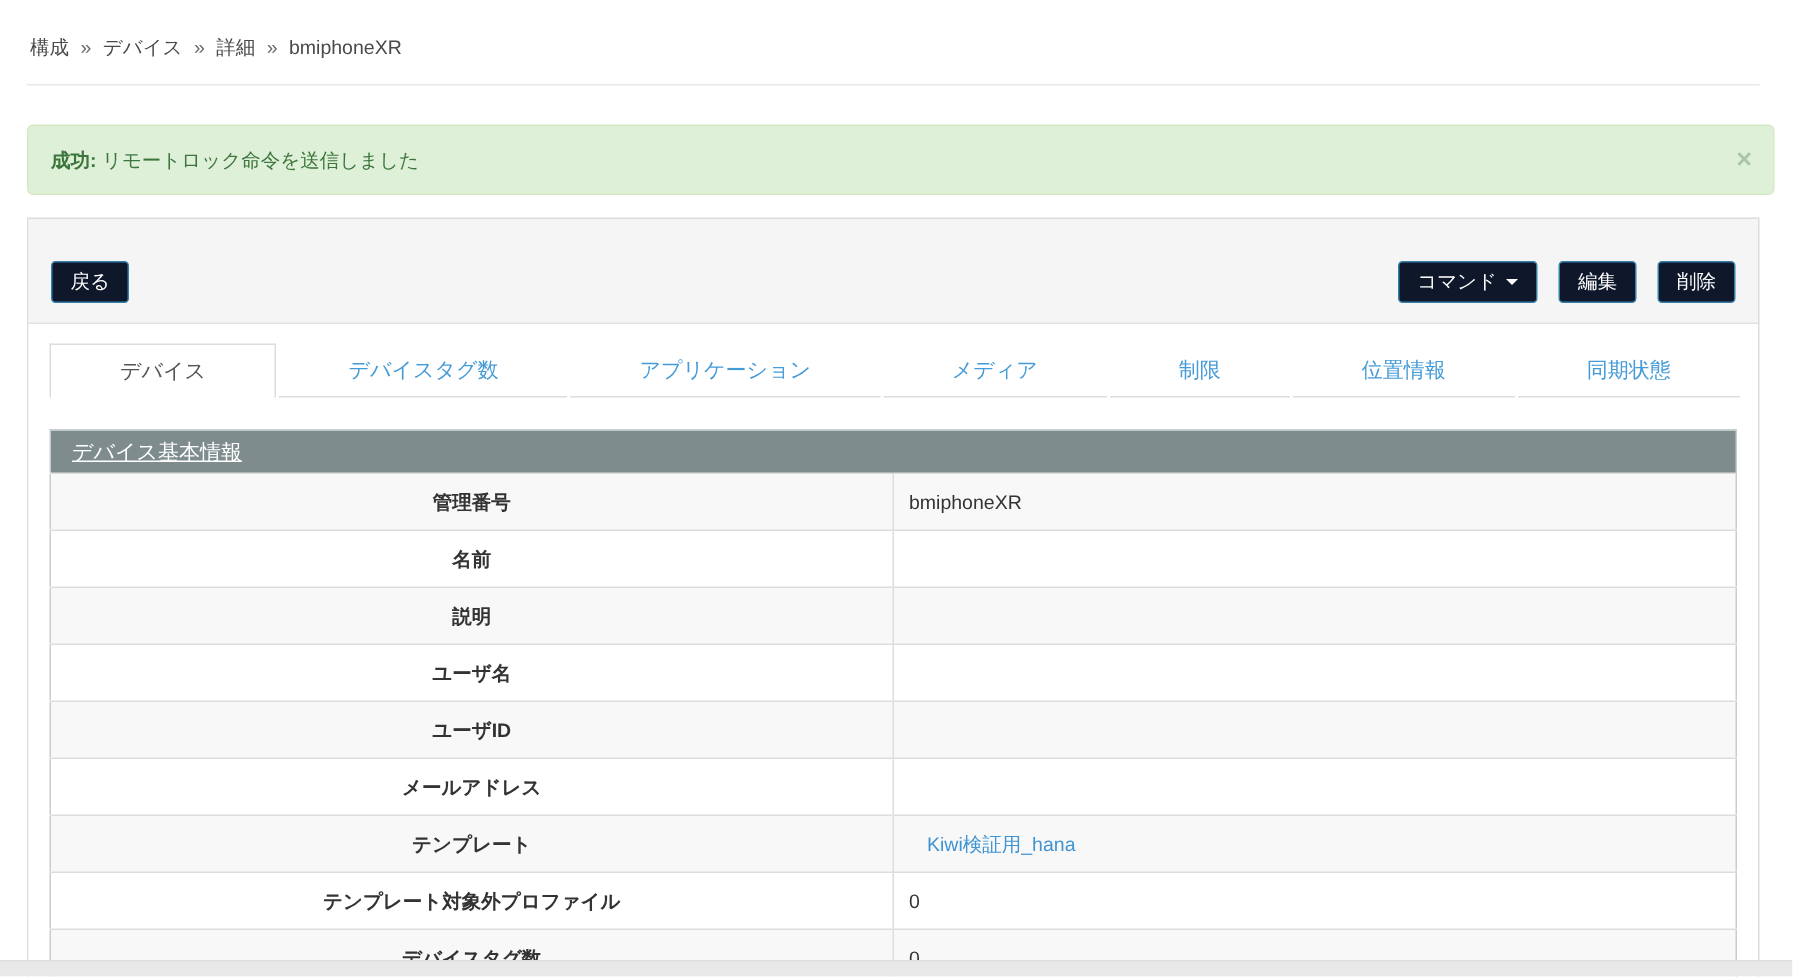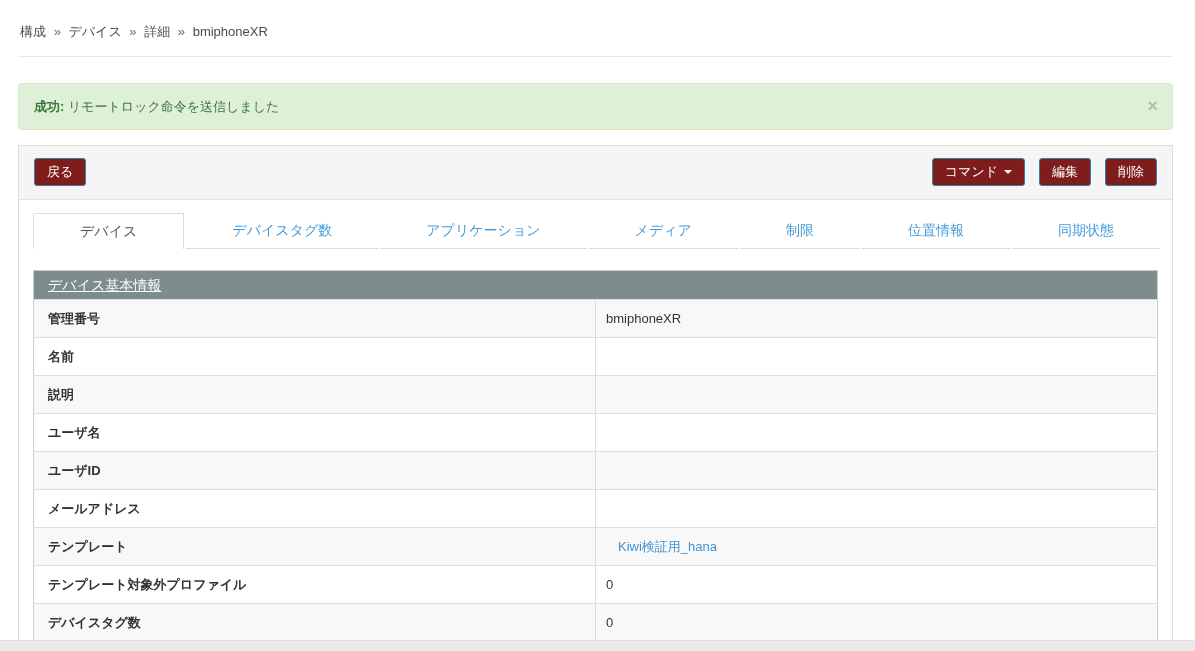--- a/index.html
+++ b/index.html
@@ -22,21 +22,21 @@
   .breadcrumb .sep { color: #6d6d6d; margin: 0 4px; }
 
   .top-divider {
     border: none;
     border-top: 1px solid #e8e8e8;
     margin: 17px 22px 0 18px;
   }
 
   
   .alert-success {
-    margin: 26px 22px 0 18px;
+    margin: 26px 12px 0 18px;
     background: #dff0d8;
     border: 1px solid #d6e9c6;
     border-radius: 4px;
     padding: 13px 15px;
     font-size: 13px;
     line-height: 19px;
     color: #3c763d;
     position: relative;
   }
   .alert-success b { font-weight: bold; }
@@ -61,29 +61,30 @@
   .panel-header {
     background: #f5f5f5;
     border-bottom: 1px solid #e3e3e3;
     padding: 12px 15px 13px 15px;
     display: flex;
     justify-content: space-between;
     align-items: center;
   }
   .btn {
     display: inline-block;
-    background: #7f1d1d;
+    background: #0f172a;
     border: 1px solid #367fa9;
     color: #fff;
     font-size: 13px;
     line-height: 16px;
     padding: 5px 12px;
     border-radius: 3px;
     cursor: pointer;
     font-family: inherit;
+    margin-top: 16px;
   }
   .btn-group { display: flex; gap: 14px; }
   .caret {
     display: inline-block;
     width: 0; height: 0;
     border-left: 4px solid transparent;
     border-right: 4px solid transparent;
     border-top: 4px solid #fff;
     margin-left: 6px;
     vertical-align: middle;
@@ -128,21 +129,21 @@
     color: #ffffff;
     font-weight: normal;
     font-size: 14px;
     text-align: left;
     padding: 5px 14px;
     line-height: 18px;
     text-decoration: underline;
   }
   table.info th.label {
     width: 50%;
-    text-align: left;
+    text-align: center;
     font-weight: bold;
     color: #333;
     padding: 9px 14px;
     line-height: 19px;
     border-right: 1px solid #ddd;
   }
   table.info td.value {
     padding: 9px 10px;
     line-height: 19px;
     color: #333;

